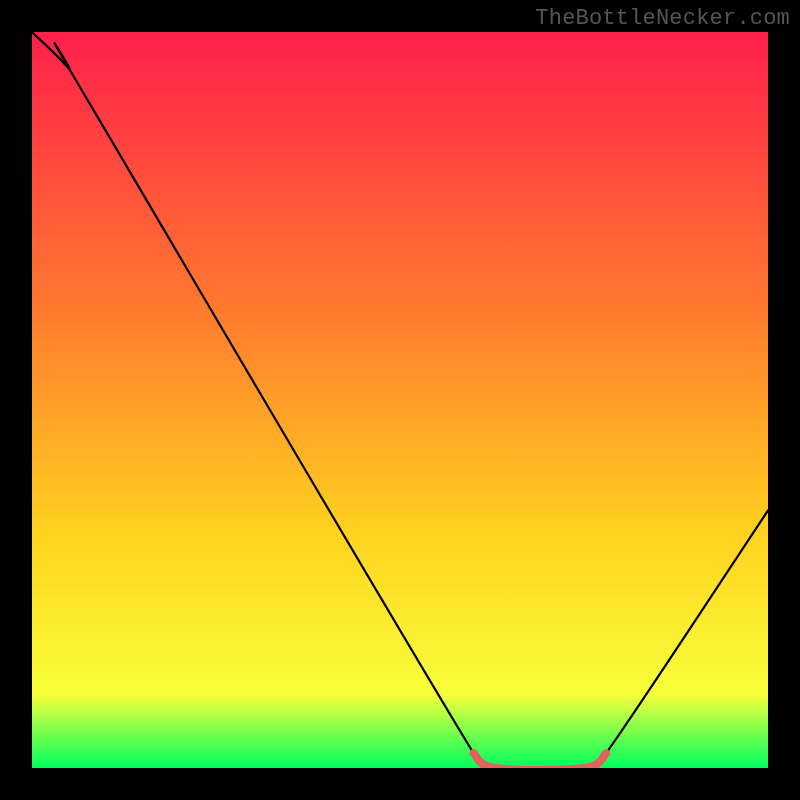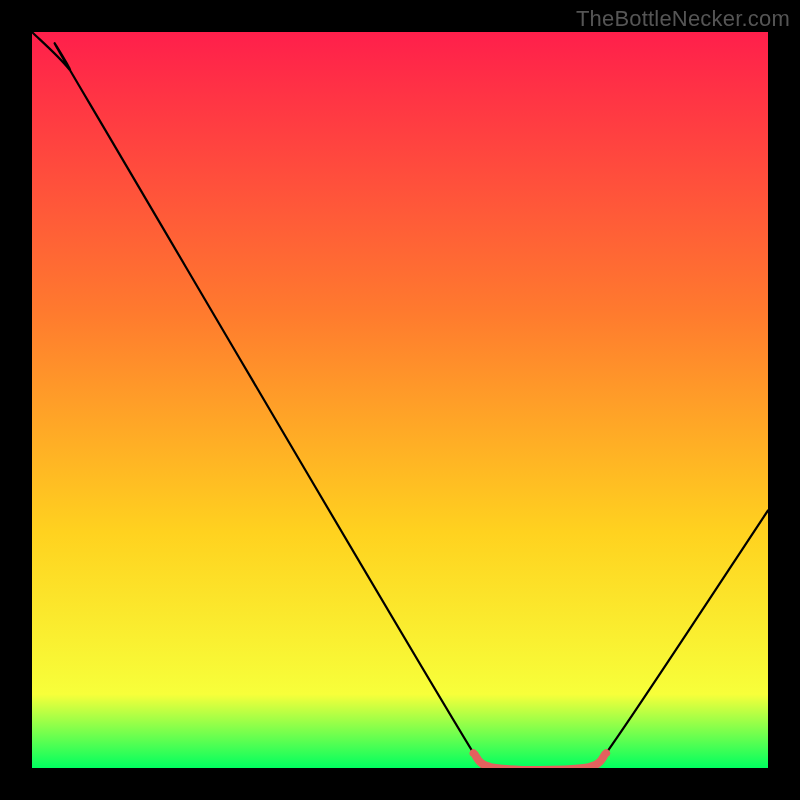--- a/index.html
+++ b/index.html
@@ -21,20 +21,21 @@
   }
   .watermark {
     position: absolute;
     top: 6px;
     right: 10px;
     color: #555;
     font-size: 22px;
     font-weight: 500;
     letter-spacing: 0.2px;
     user-select: none;
+    font-family: Liberation Mono, monospace;
   }
   svg {
     display: block;
   }
 </style>
 </head>
 <body>
 
 <div class="watermark">TheBottleNecker.com</div>
 

